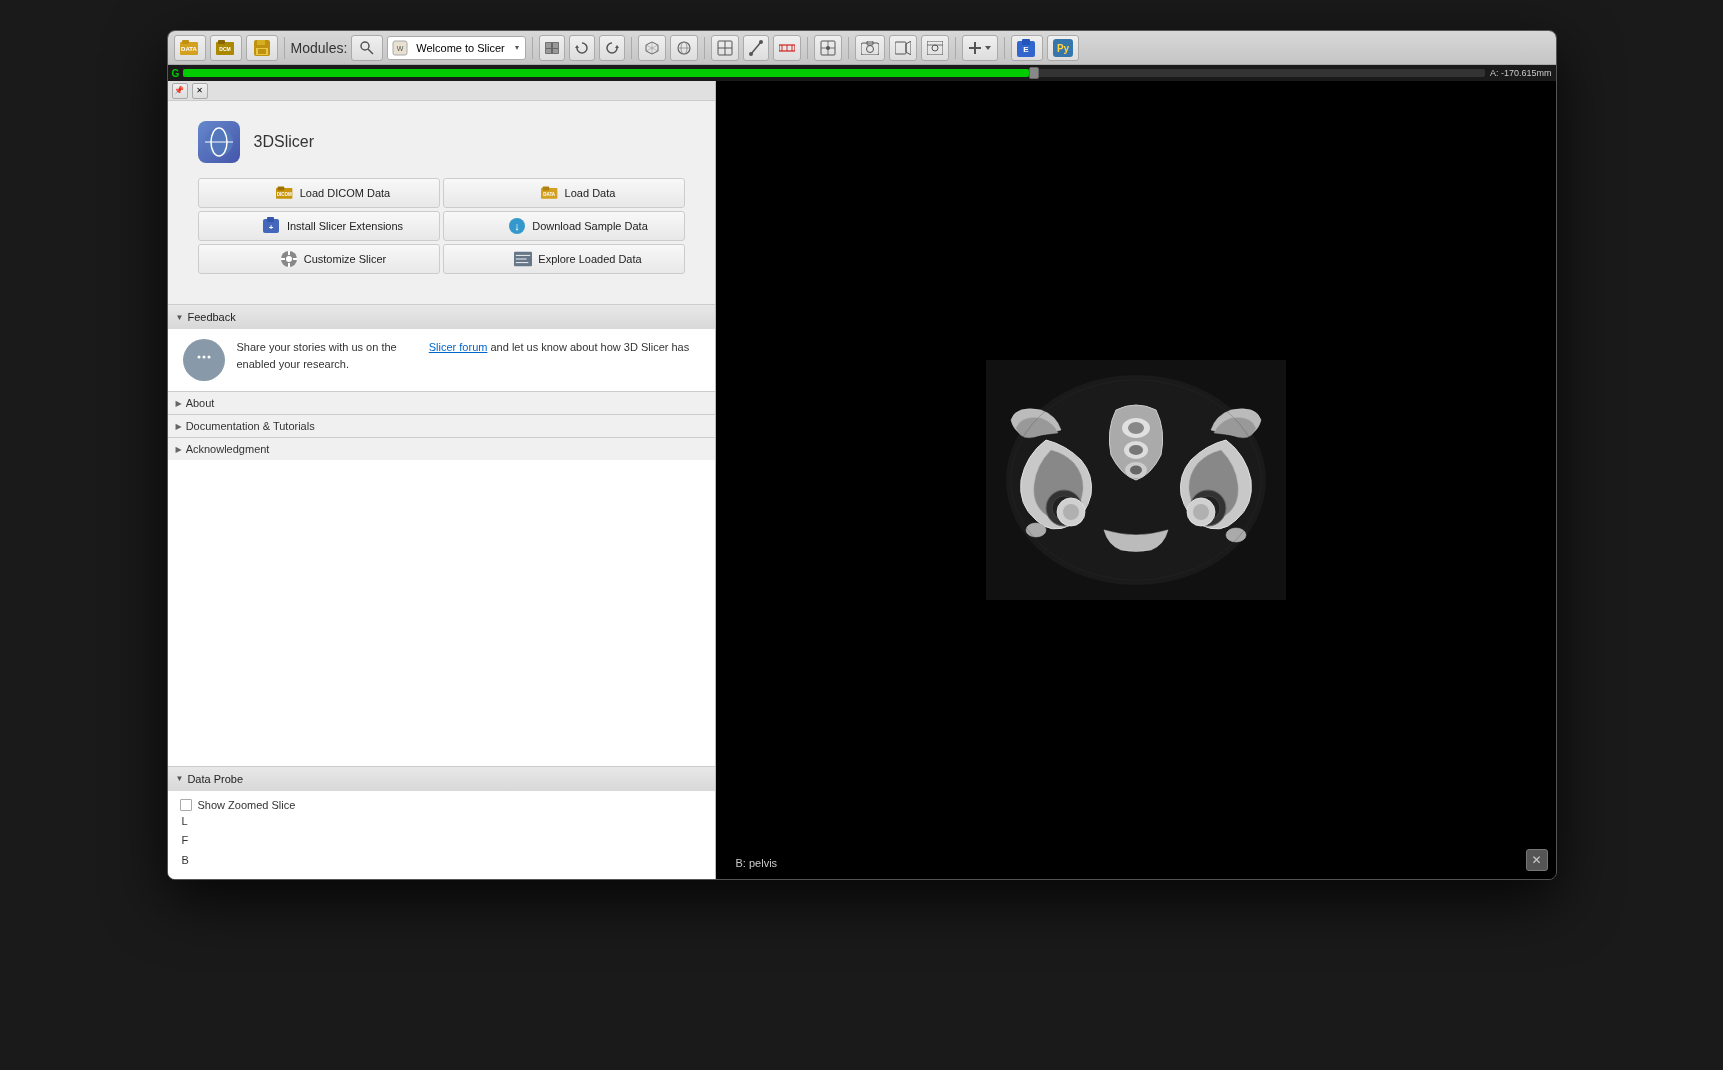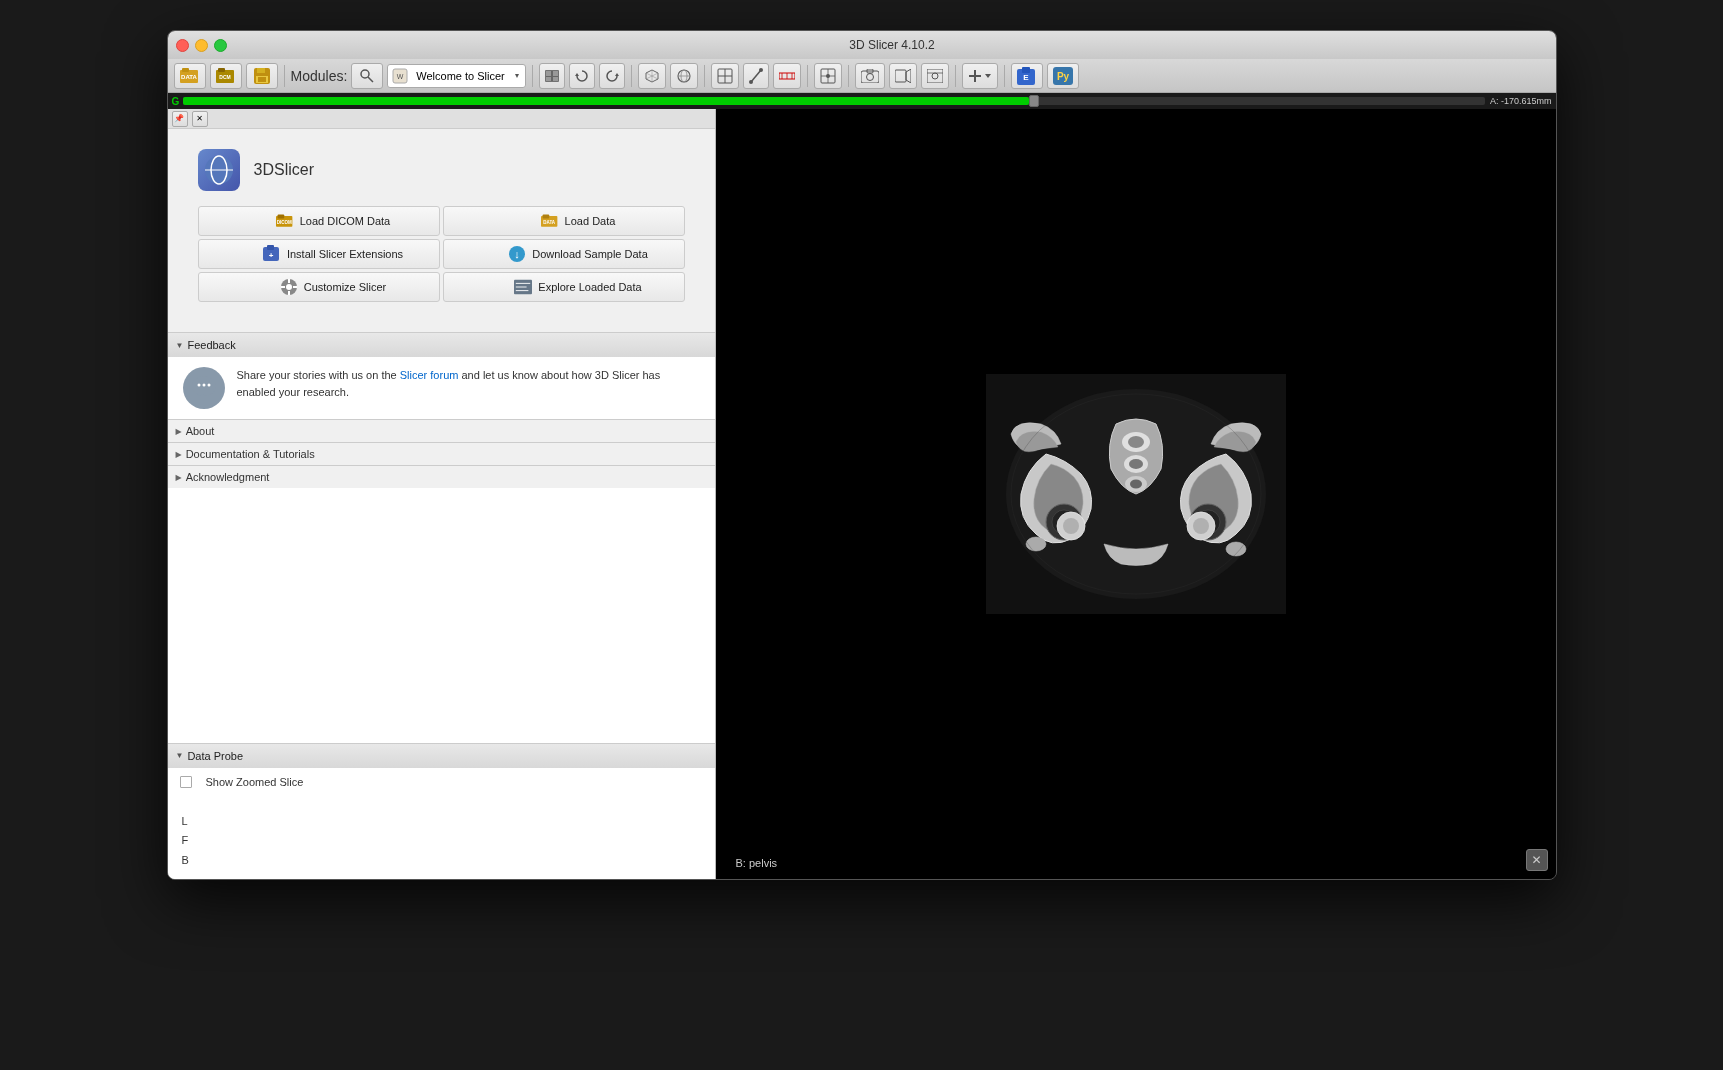--- a/index.html
+++ b/index.html
@@ -299,21 +299,23 @@
       font-size: 18px;
       flex-shrink: 0;
     }
     .feedback-text {
       font-size: 11px;
       color: #333;
       line-height: 1.5;
     }
     .feedback-link {
       color: #0066cc;
+      text-decoration: underline;
       cursor: pointer;
+      margin-left: 29px;
     }
     .feedback-extra {
       font-size: 11px;
       color: #333;
       line-height: 1.5;
       margin-top: 8px;
       padding: 0 15px 10px;
       background: white;
     }
 
@@ -354,22 +356,22 @@
       color: #222;
       gap: 4px;
     }
     .data-probe-content {
       background: white;
       padding: 8px 12px;
     }
     .checkbox-row {
       display: flex;
       align-items: center;
-      gap: 14px;
-      margin-bottom: 24px;
+      gap: 6px;
+      margin-bottom: 1px;
     }
     .checkbox-box {
       width: 12px;
       height: 12px;
       border: 1px solid #aaa;
       background: white;
       border-radius: 1px;
     }
     .probe-label {
       font-size: 11px;
@@ -438,28 +440,20 @@
     .ct-svg {
       width: 300px;
       height: 240px;
     }
   </style>
 </head>
 <body>
 
 <div class="window">
 
-  <div class="titlebar">
-    <div class="traffic-lights">
-      <div class="tl close"></div>
-      <div class="tl minimize"></div>
-      <div class="tl maximize"></div>
-    </div>
-    <div class="titlebar-title">3D Slicer 4.10.2</div>
-  </div>
 
   <div class="toolbar">
 
     <div class="toolbar-btn">
       <div class="tb-icon">
         <svg width="20" height="16" viewBox="0 0 20 16">
           <rect x="0" y="2" width="18" height="13" rx="1" fill="#d4a020"></rect>
           <rect x="2" y="0" width="7" height="4" rx="1" fill="#c09010"></rect>
           <text x="9" y="11" fill="white" font-size="6" font-weight="bold" text-anchor="middle">DATA</text>
         </svg>

